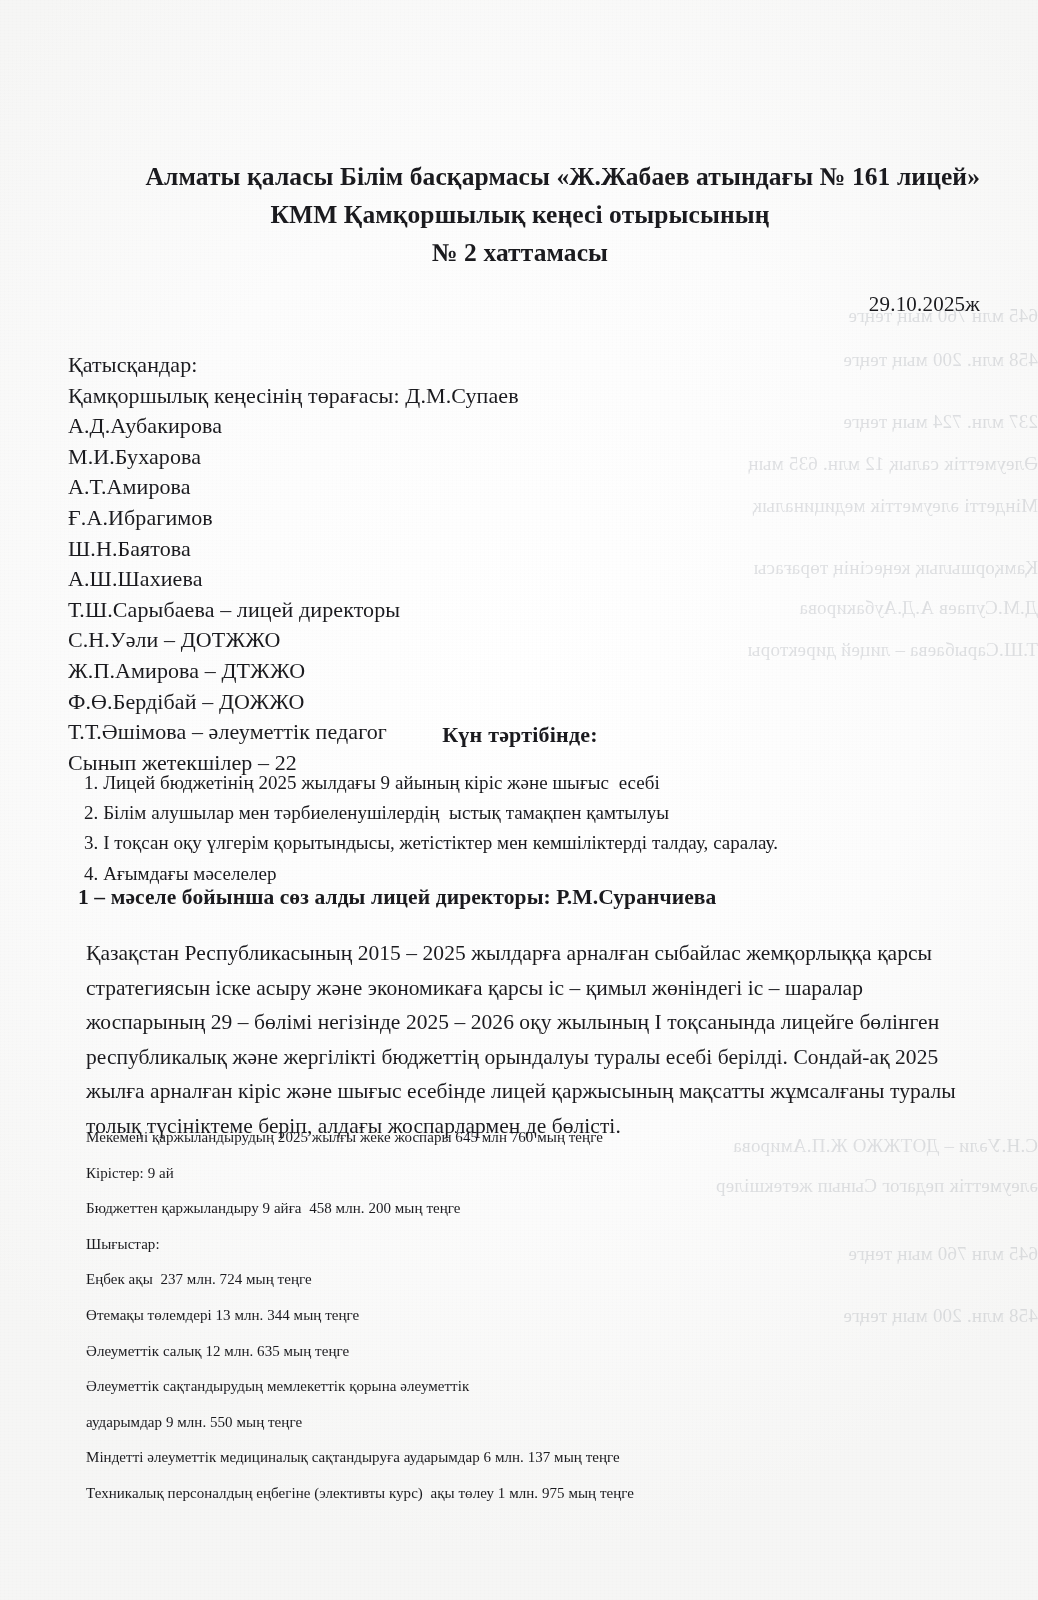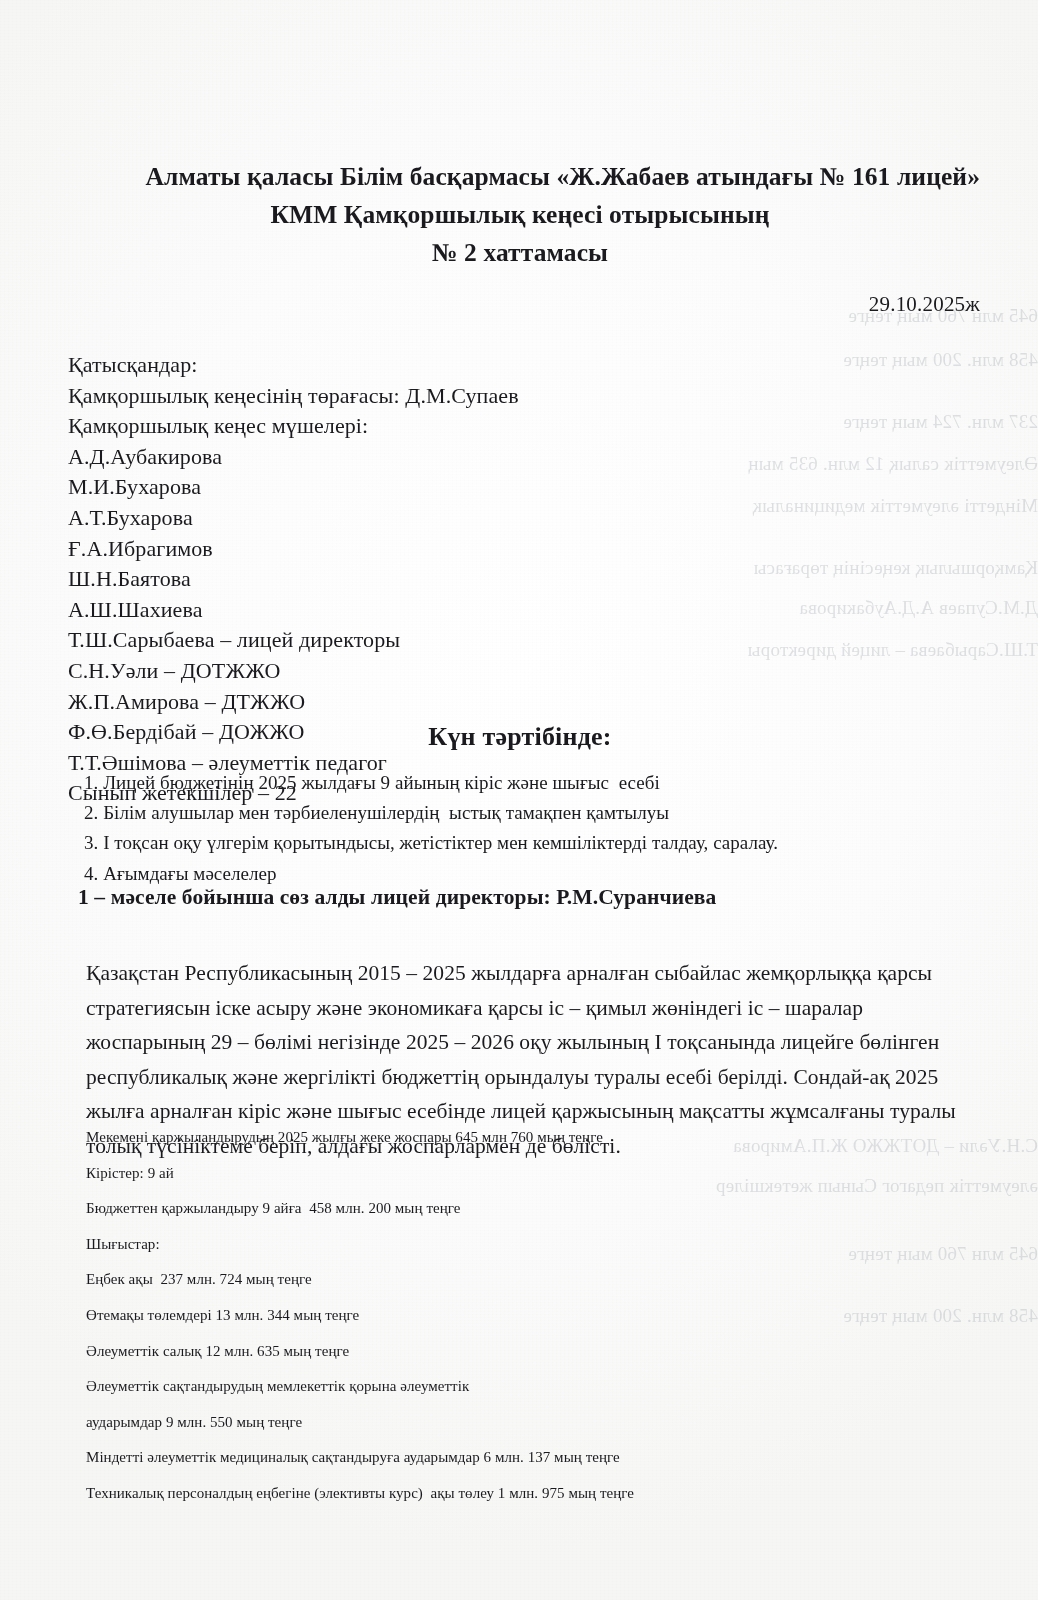--- a/index.html
+++ b/index.html
@@ -85,21 +85,21 @@
   }
   .attendees div { white-space: pre; }
 
   .agenda-heading {
     position: absolute;
     top: 722px;
     left: 60px;
     width: 920px;
     text-align: center;
     font-weight: bold;
-    font-size: 26px;
+    font-size: 22px;
     letter-spacing: .2px;
   }
 
   .agenda-list {
     position: absolute;
     top: 768px;
     left: 84px;
     font-size: 19px;
     line-height: 30.2px;
     letter-spacing: .05px;
@@ -117,21 +117,20 @@
   }
 
   .body-paragraph {
     position: absolute;
     top: 936px;
     left: 86px;
     width: 880px;
     font-size: 21.5px;
     line-height: 34.5px;
     letter-spacing: .05px;
-    margin-top: 20px;
   }
   .body-paragraph div { white-space: pre; }
 
   .budget-block {
     position: absolute;
     top: 1120px;
     left: 86px;
     font-size: 15px;
     line-height: 35.6px;
     letter-spacing: .05px;
@@ -162,24 +161,23 @@
       <div class="title-line-1">Алматы қаласы Білім басқармасы «Ж.Жабаев атындағы № 161 лицей»</div>
       <div class="title-line-2">КММ Қамқоршылық кеңесі отырысының</div>
       <div class="title-line-3">№ 2 хаттамасы</div>
     </div>
 
     <div class="doc-date">29.10.2025ж</div>
 
     <div class="attendees">
       <div>Қатысқандар:</div>
       <div>Қамқоршылық кеңесінің төрағасы: Д.М.Супаев</div>
-      <div>Қамқоршылық кеңес мүшелері:</div>
       <div>А.Д.Аубакирова</div>
       <div>М.И.Бухарова</div>
-      <div>А.Т.Бухарова</div>
+      <div>А.Т.Амирова</div>
       <div>Ғ.А.Ибрагимов</div>
       <div>Ш.Н.Баятова</div>
       <div>А.Ш.Шахиева</div>
       <div>Т.Ш.Сарыбаева – лицей директоры</div>
       <div>С.Н.Уәли – ДОТЖЖО</div>
       <div>Ж.П.Амирова – ДТЖЖО</div>
       <div>Ф.Ө.Бердібай – ДОЖЖО</div>
       <div>Т.Т.Әшімова – әлеуметтік педагог</div>
       <div>Сынып жетекшілер – 22</div>
     </div>

